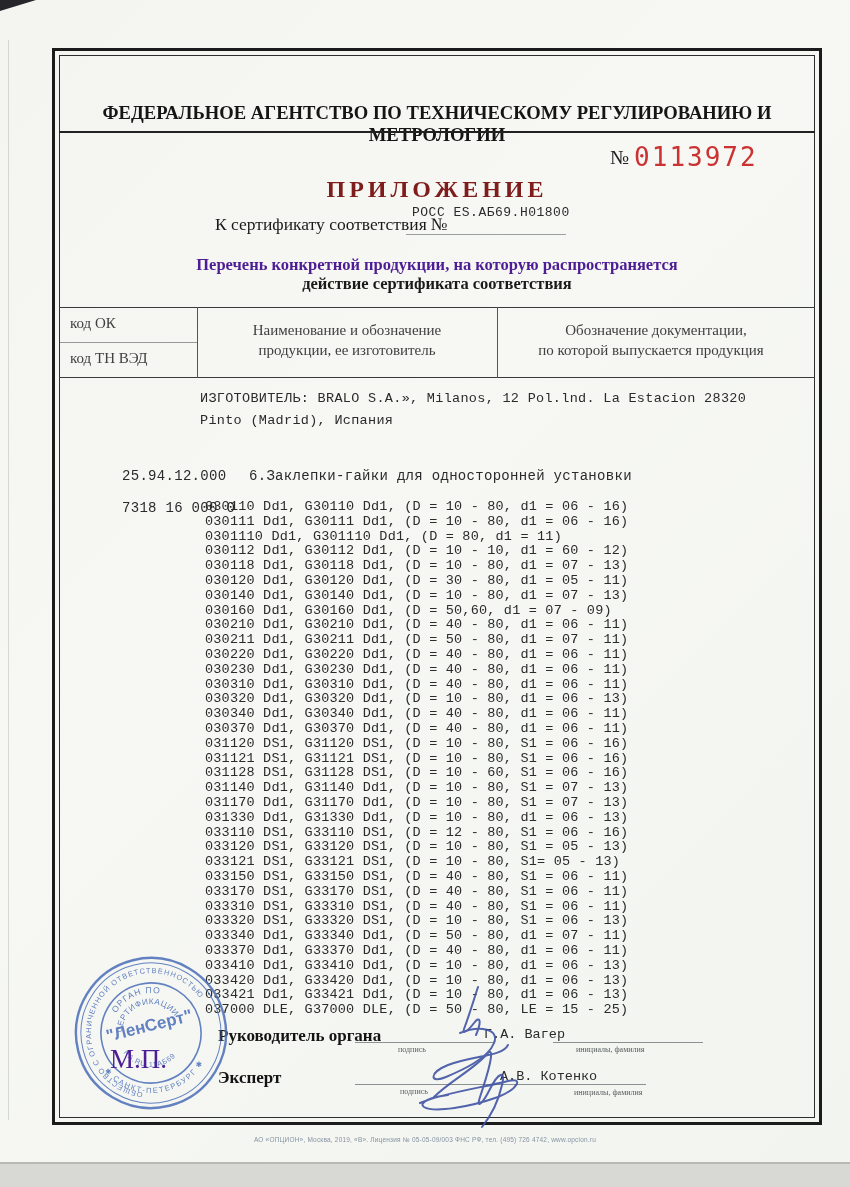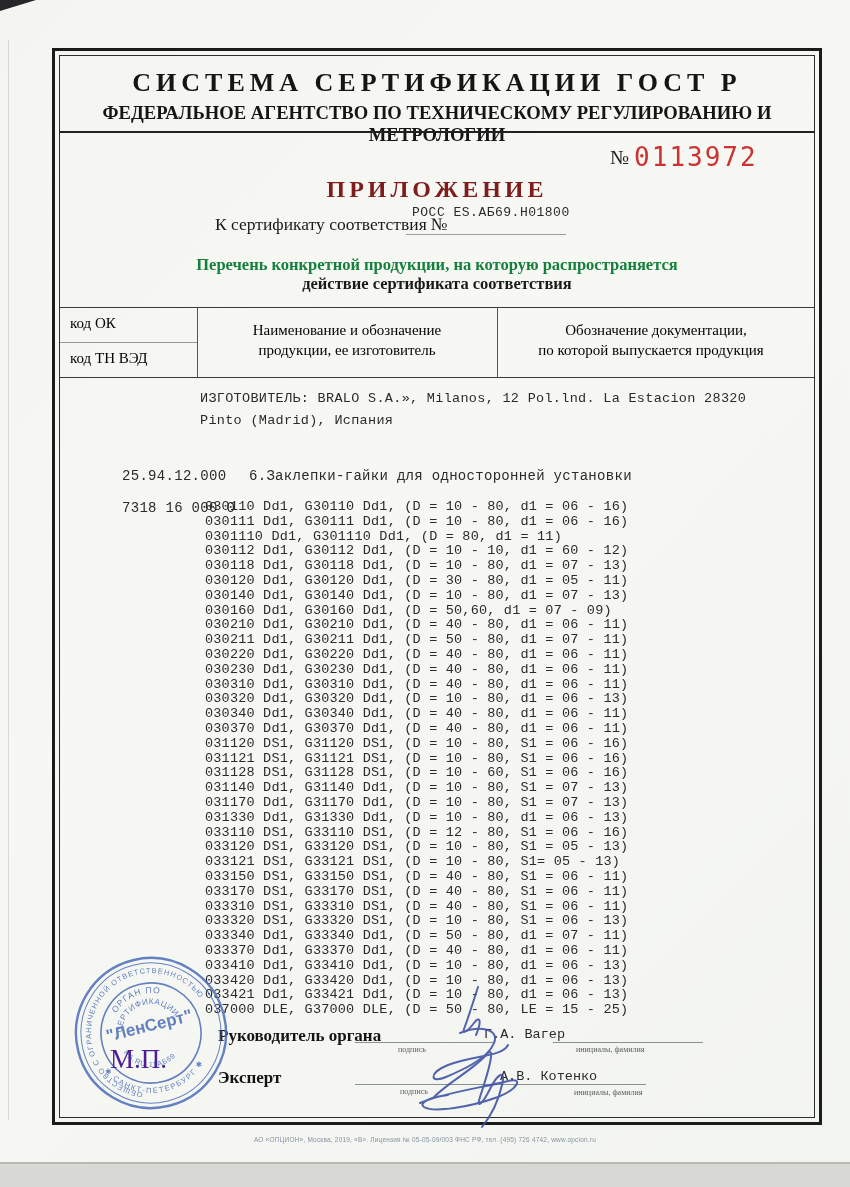--- a/index.html
+++ b/index.html
@@ -25,28 +25,28 @@
              transform:scaleX(.98); }
   .hdr-line { left:59px; top:131px; width:756px; height:2px; background:#222; }
   .doc-num { left:610px; top:142px; font-size:20px; color:#222; white-space:nowrap; }
   .doc-num .digits { font-family:"DejaVu Sans Mono", monospace; font-size:26px;
              color:#cb3232; letter-spacing:2px; vertical-align:-2px; }
   .doc-title { top:176px; font-weight:bold; font-size:24px; letter-spacing:4px; color:#7f1d1d; }
   .cert-label { left:215px; top:214px; font-size:17.5px; color:#1a1a1a; }
   .cert-value { left:412px; top:205px; font-family:"Liberation Mono", monospace;
                 font-size:13px; color:#333; letter-spacing:.5px; }
   .cert-line { left:406px; top:234px; width:160px; height:1px; background:#9aa0a0; }
-  .purpose1 { top:255px; font-weight:bold; font-size:16.5px; color:#15803d; }
+  .purpose1 { top:255px; font-weight:bold; font-size:16.5px; color:#4c1d95; }
   .purpose2 { top:274px; font-weight:bold; font-size:16.5px; color:#1a1a1a; }
   .thead-box { left:59px; top:307px; width:756px; height:71px;
                border-top:1.5px solid #3a3a3a; border-bottom:1.5px solid #3a3a3a; }
   .thead-v1 { left:197px; top:307px; width:1px; height:71px; background:#555; }
   .thead-v2 { left:497px; top:307px; width:1px; height:71px; background:#555; }
   .thead-h1 { left:60px; top:342px; width:137px; height:1px; background:#999; }
-  .th-text { font-size:15px; color:#000000; }
+  .th-text { font-size:15px; color:#404040; }
   .th-c2, .th-c3 { text-align:center; }
   .mono { font-family:"Liberation Mono", monospace; color:#2b2b2b; }
   .mfr { font-size:13.5px; line-height:22px; letter-spacing:.3px; }
   .plist { font-size:13.5px; line-height:14.8px; letter-spacing:.2px; white-space:pre; }
   .pcode { font-size:14px; letter-spacing:.3px;margin-left:44px; }
   .sig-label { font-weight:bold; font-size:17px; color:#141414; }
   .sig-line { height:1px; background:#8b9192; }
   .sig-sub { font-size:8px; color:#565c5c; }
   .sig-name { font-family:"Liberation Mono", monospace; font-size:13.5px; color:#2b2b2b; }
   .mp { left:110px; top:1044px; font-size:27px; color:#4c1d95; z-index:6; }
@@ -60,21 +60,20 @@
 <body>
 
 <div class="page">
   <div class="paper"></div>
   <div class="corner-wedge"></div>
   <div class="left-edge"></div>
 
   <div class="frame-outer"></div>
   <div class="frame-inner"></div>
 
-  <div class="abs ctr hdr-title">СИСТЕМА СЕРТИФИКАЦИИ ГОСТ Р</div>
   <div class="abs ctr hdr-sub">ФЕДЕРАЛЬНОЕ АГЕНТСТВО ПО ТЕХНИЧЕСКОМУ РЕГУЛИРОВАНИЮ И МЕТРОЛОГИИ</div>
   <div class="abs hdr-line"></div>
 
   <div class="abs doc-num">
     <span>№</span>
     <span class="digits">0113972</span>
   </div>
 
   <div class="abs ctr doc-title">ПРИЛОЖЕНИЕ</div>
 

